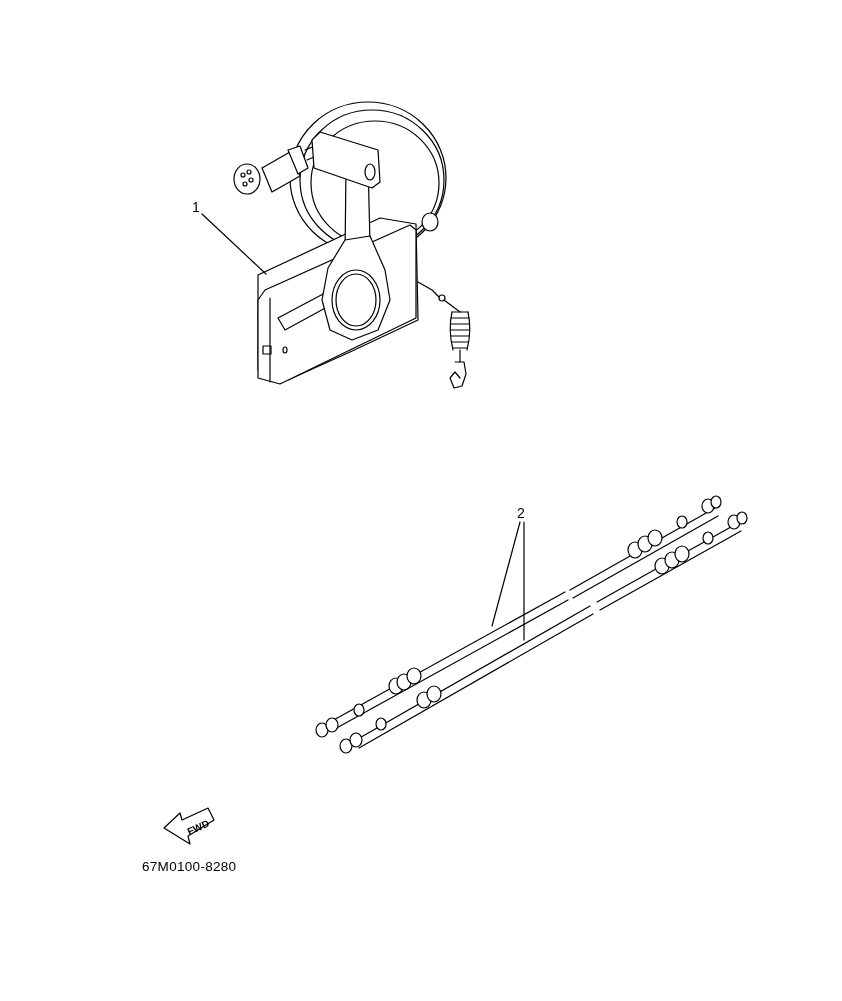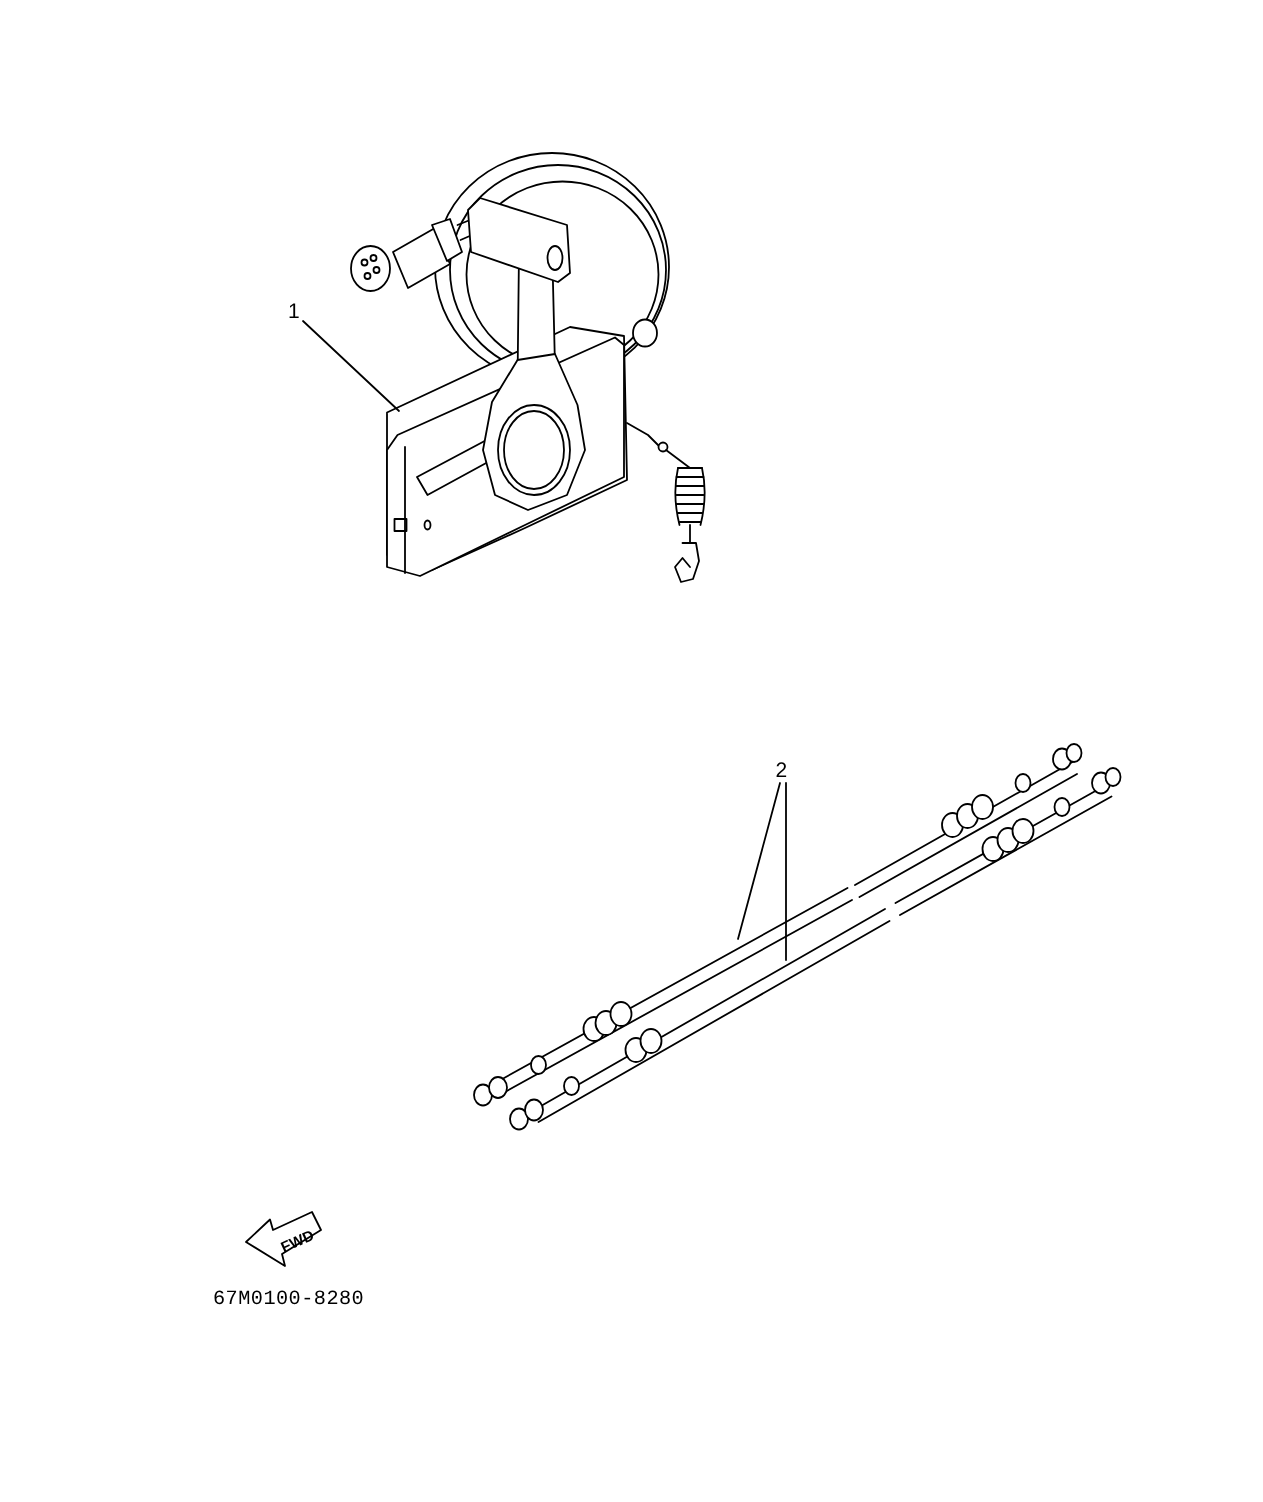--- a/index.html
+++ b/index.html
@@ -1,21 +1,21 @@
 <!DOCTYPE html>
 <html><head>
 <meta charset="utf-8">
 <style>
   html, body { margin:0; padding:0; background:#ffffff; }
   body { width:842px; height:1001px; position:relative; overflow:hidden; font-family:"Liberation Sans", sans-serif; }
   svg { position:absolute; left:0; top:0; }
   .ln { fill:none; stroke:#000; stroke-width:1.2; stroke-linejoin:round; stroke-linecap:round; }
   .fl { fill:#fff; stroke:#000; stroke-width:1.2; stroke-linejoin:round; }
   .label { position:absolute; font-size:14px; color:#000; }
-  .code { position:absolute; font-size:13.5px; color:#000; letter-spacing:0.3px;font-family:Liberation Mono, monospace; }
+  .code { position:absolute; font-size:13.5px; color:#000; letter-spacing:0.3px; }
 </style>
 </head>
 <body>
 
 <svg width="842" height="1001" viewBox="0 0 842 1001">
 
   <g>
 
     <ellipse class="ln" cx="368" cy="178" rx="78" ry="76"></ellipse>
     <ellipse class="ln" cx="372" cy="180" rx="72" ry="70"></ellipse>

